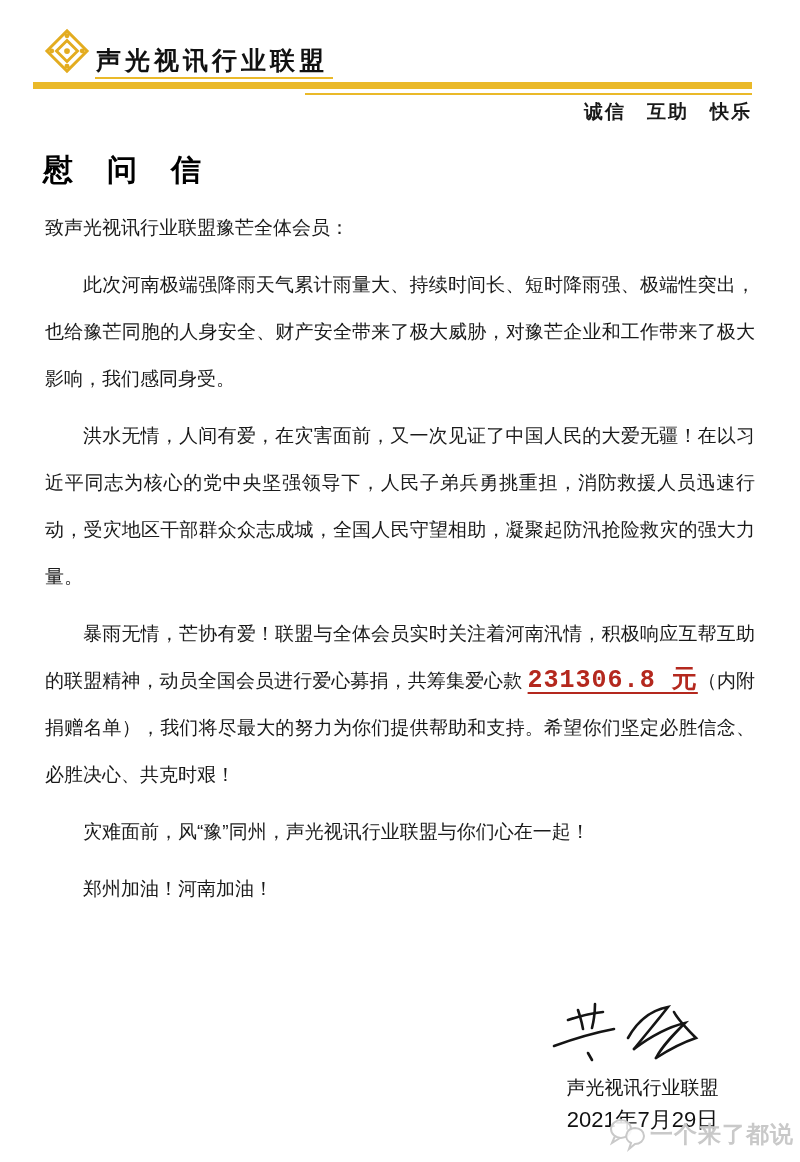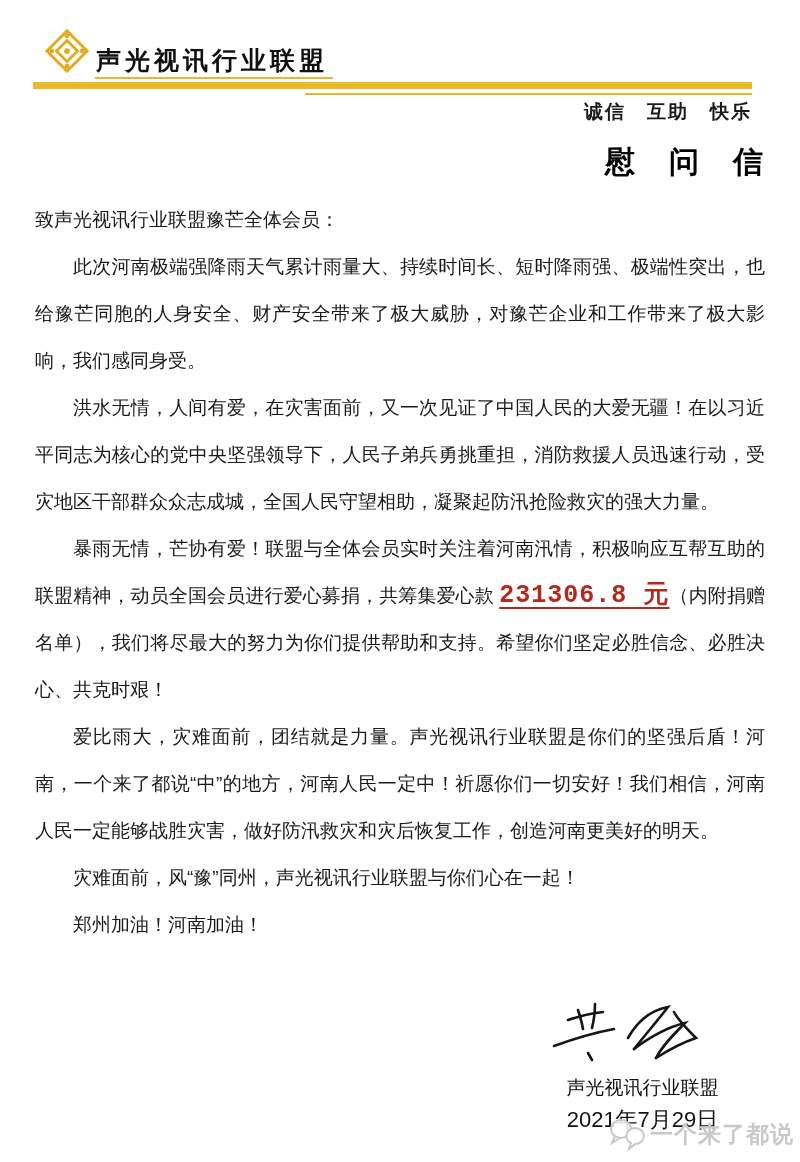--- a/index.html
+++ b/index.html
@@ -29,25 +29,25 @@
   .motto {
     position:absolute; right:48px; top:99px;
     font-family:Liberation Serif, serif;
     font-size:19px; font-weight:bold; letter-spacing:2px; color:#1a1a1a;
     white-space:nowrap;
   }
 
   
   .letter-body { position:absolute; left:35px; right:35px; top:140px; }
   .letter-title {
-    margin:0; text-align:right; font-size:30px; font-weight:bold;
+    margin:8px; text-align:left; font-size:30px; font-weight:bold;
     letter-spacing:2px; line-height:44px; color:#000;
   }
   .content { margin-top:12px; font-size:19px; line-height:47px; text-align:justify; }
-  .content p { margin:0; }
+  .content p { margin:10px; }
   .indent { text-indent:2em; }
   .amount {
     color:#b4281e; font-weight:bold; font-size:25px; letter-spacing:1px;
     text-decoration:underline; text-decoration-color:#b4281e;
     text-decoration-thickness:2px; text-underline-offset:5px;font-family:Liberation Mono, monospace;
   }
 
   
   .signature { position:absolute; left:548px; top:998px; }
   .signoff {
@@ -100,21 +100,20 @@
     <div class="content">
       <p>致声光视讯行业联盟豫芒全体会员：</p>
 
 
       <p class="indent">此次河南极端强降雨天气累计雨量大、持续时间长、短时降雨强、极端性突出，也给豫芒同胞的人身安全、财产安全带来了极大威胁，对豫芒企业和工作带来了极大影响，我们感同身受。</p>
 
       <p class="indent">洪水无情，人间有爱，在灾害面前，又一次见证了中国人民的大爱无疆！在以习近平同志为核心的党中央坚强领导下，人民子弟兵勇挑重担，消防救援人员迅速行动，受灾地区干部群众众志成城，全国人民守望相助，凝聚起防汛抢险救灾的强大力量。</p>
 
       <p class="indent"><span>暴雨无情，芒协有爱！联盟与全体会员实时关注着河南汛情，积极响应互帮互助的联盟精神，动员全国会员进行爱心募捐，共筹集爱心款 </span><span class="amount">231306.8 元</span><span>（内附捐赠名单），我们将尽最大的努力为你们提供帮助和支持。希望你们坚定必胜信念、必胜决心、共克时艰！</span></p>
 
-      <p class="indent">爱比雨大，灾难面前，团结就是力量。声光视讯行业联盟是你们的坚强后盾！河南，一个来了都说“中”的地方，河南人民一定中！祈愿你们一切安好！我们相信，河南人民一定能够战胜灾害，做好防汛救灾和灾后恢复工作，创造河南更美好的明天。</p>
 
       <p class="indent">灾难面前，风“豫”同州，声光视讯行业联盟与你们心在一起！</p>
 
       <p class="indent">郑州加油！河南加油！</p>
     </div>
   </div>
 
   <svg class="signature" width="175" height="78" viewBox="0 0 175 78">
     <g fill="none" stroke="#151515" stroke-width="2.6" stroke-linecap="round">
       <path d="M30,12 C32,18 34,25 35,31"></path>

